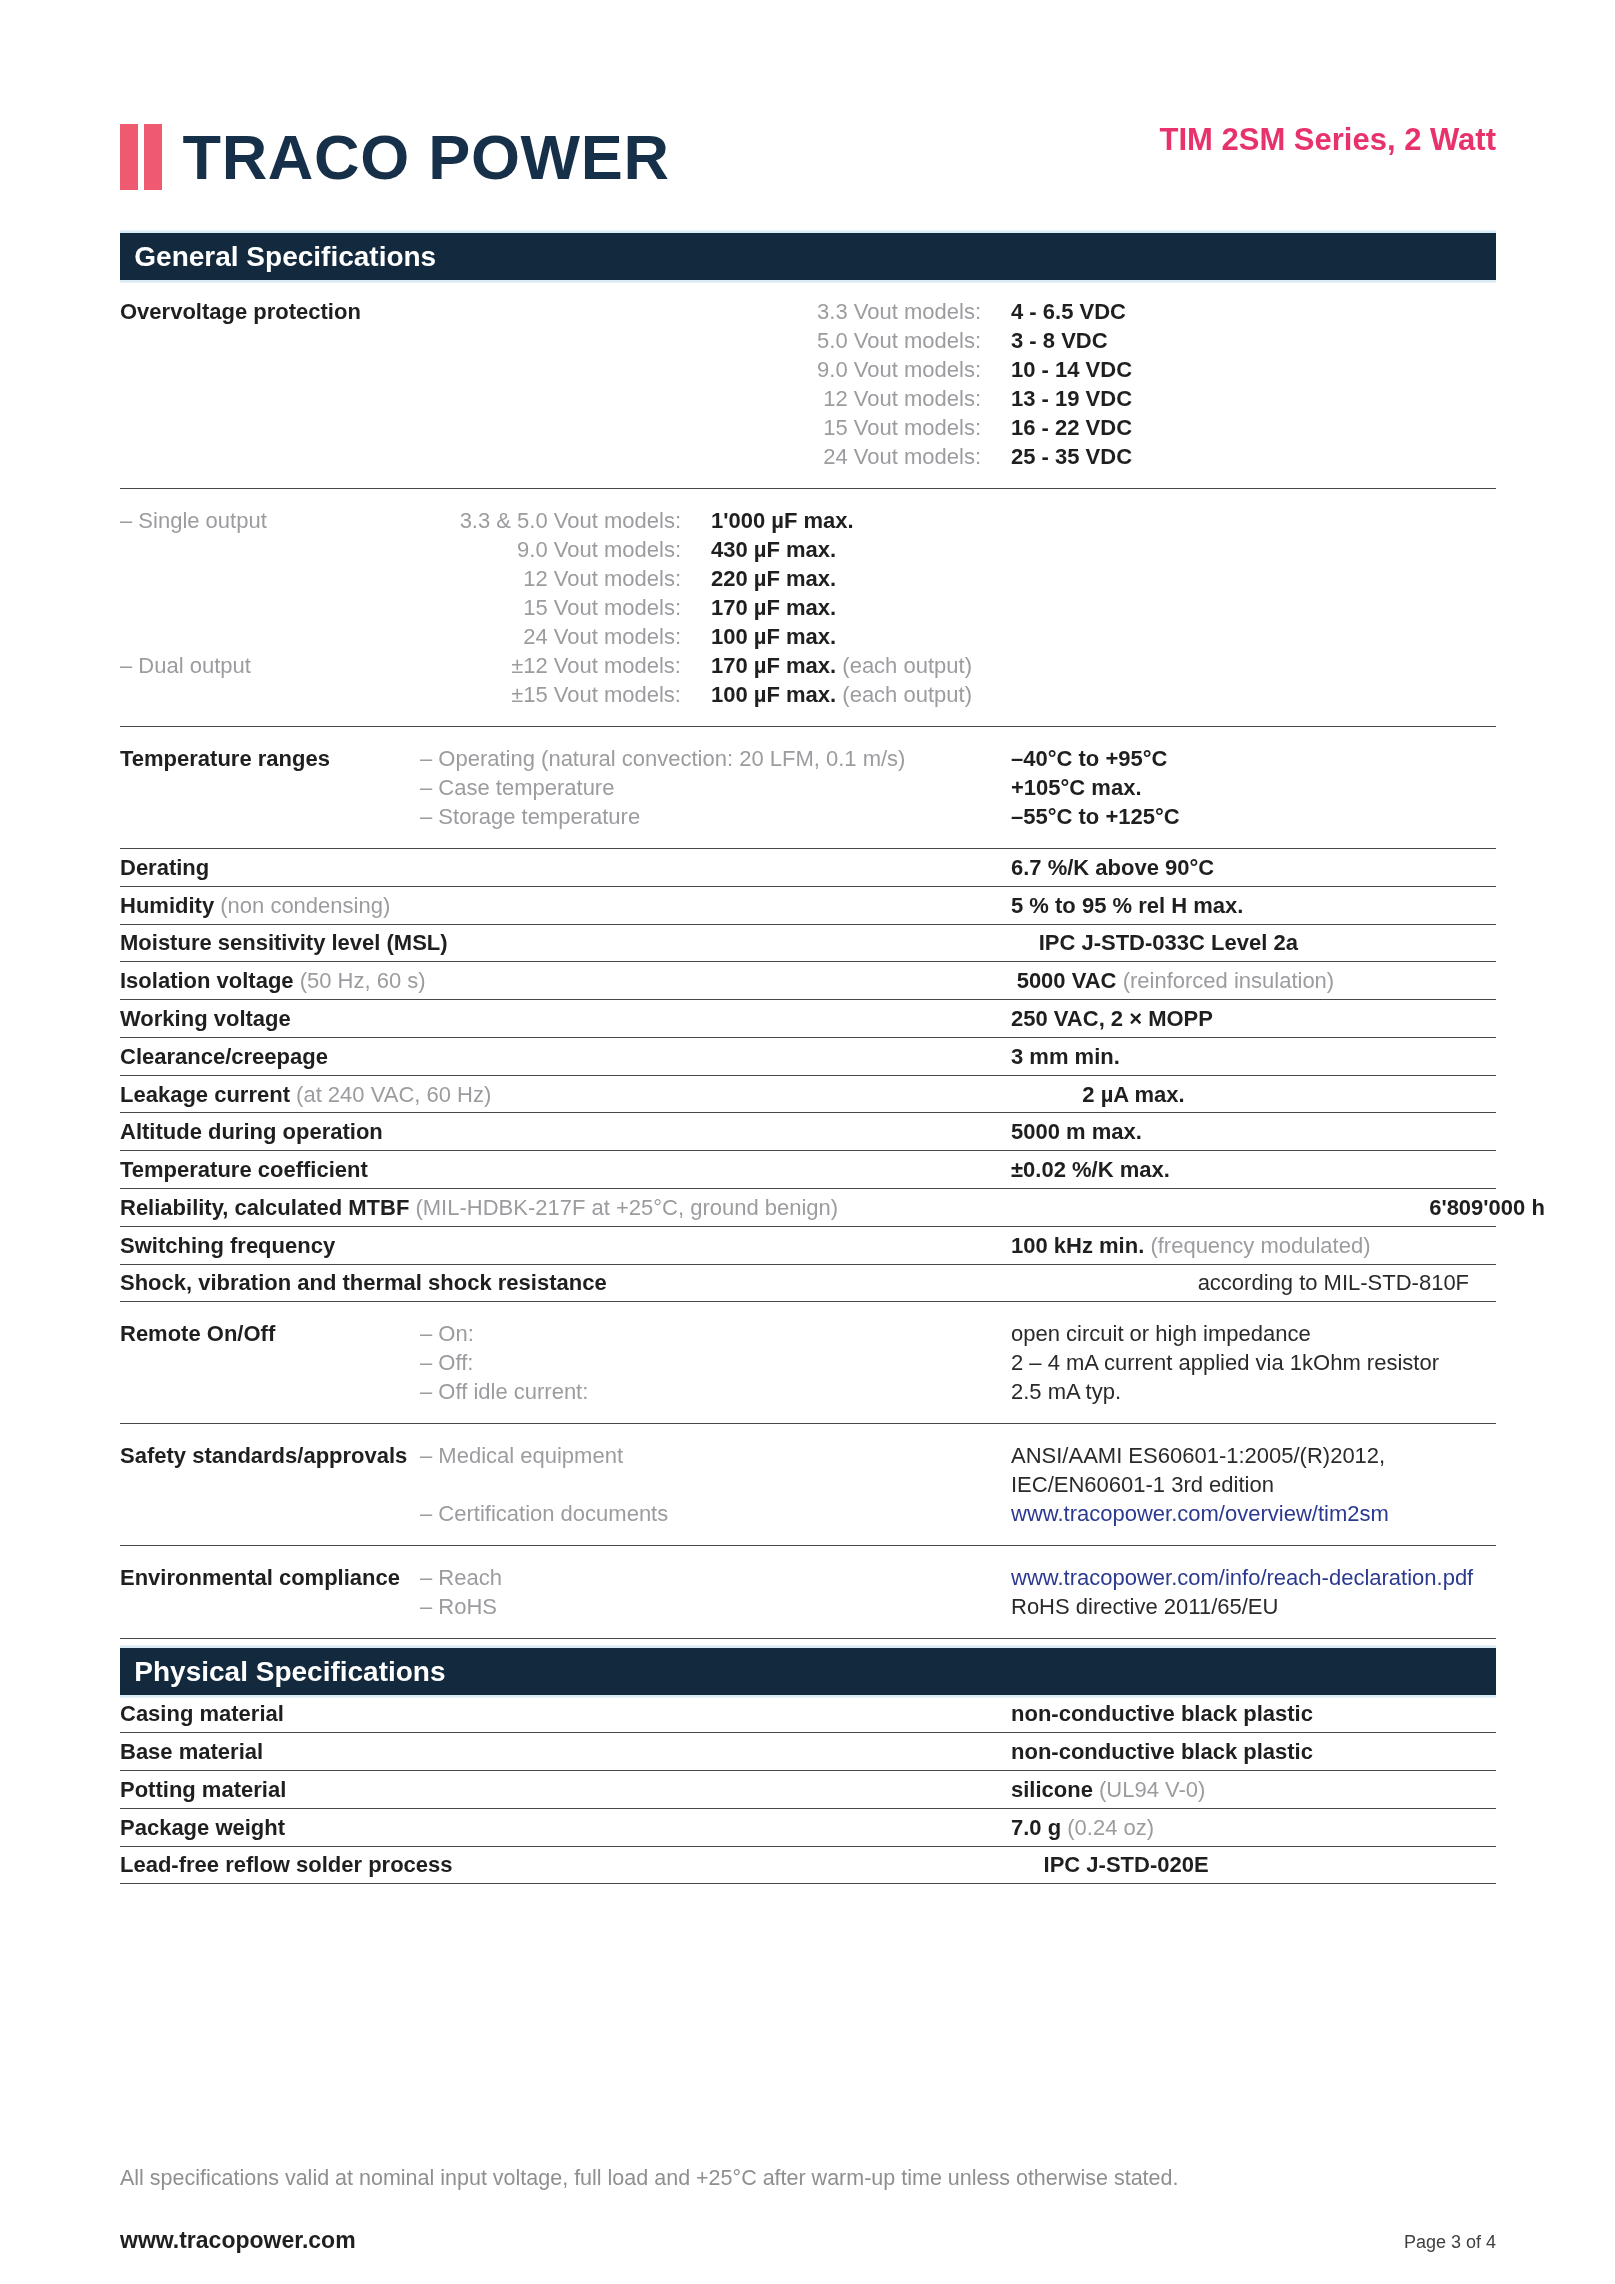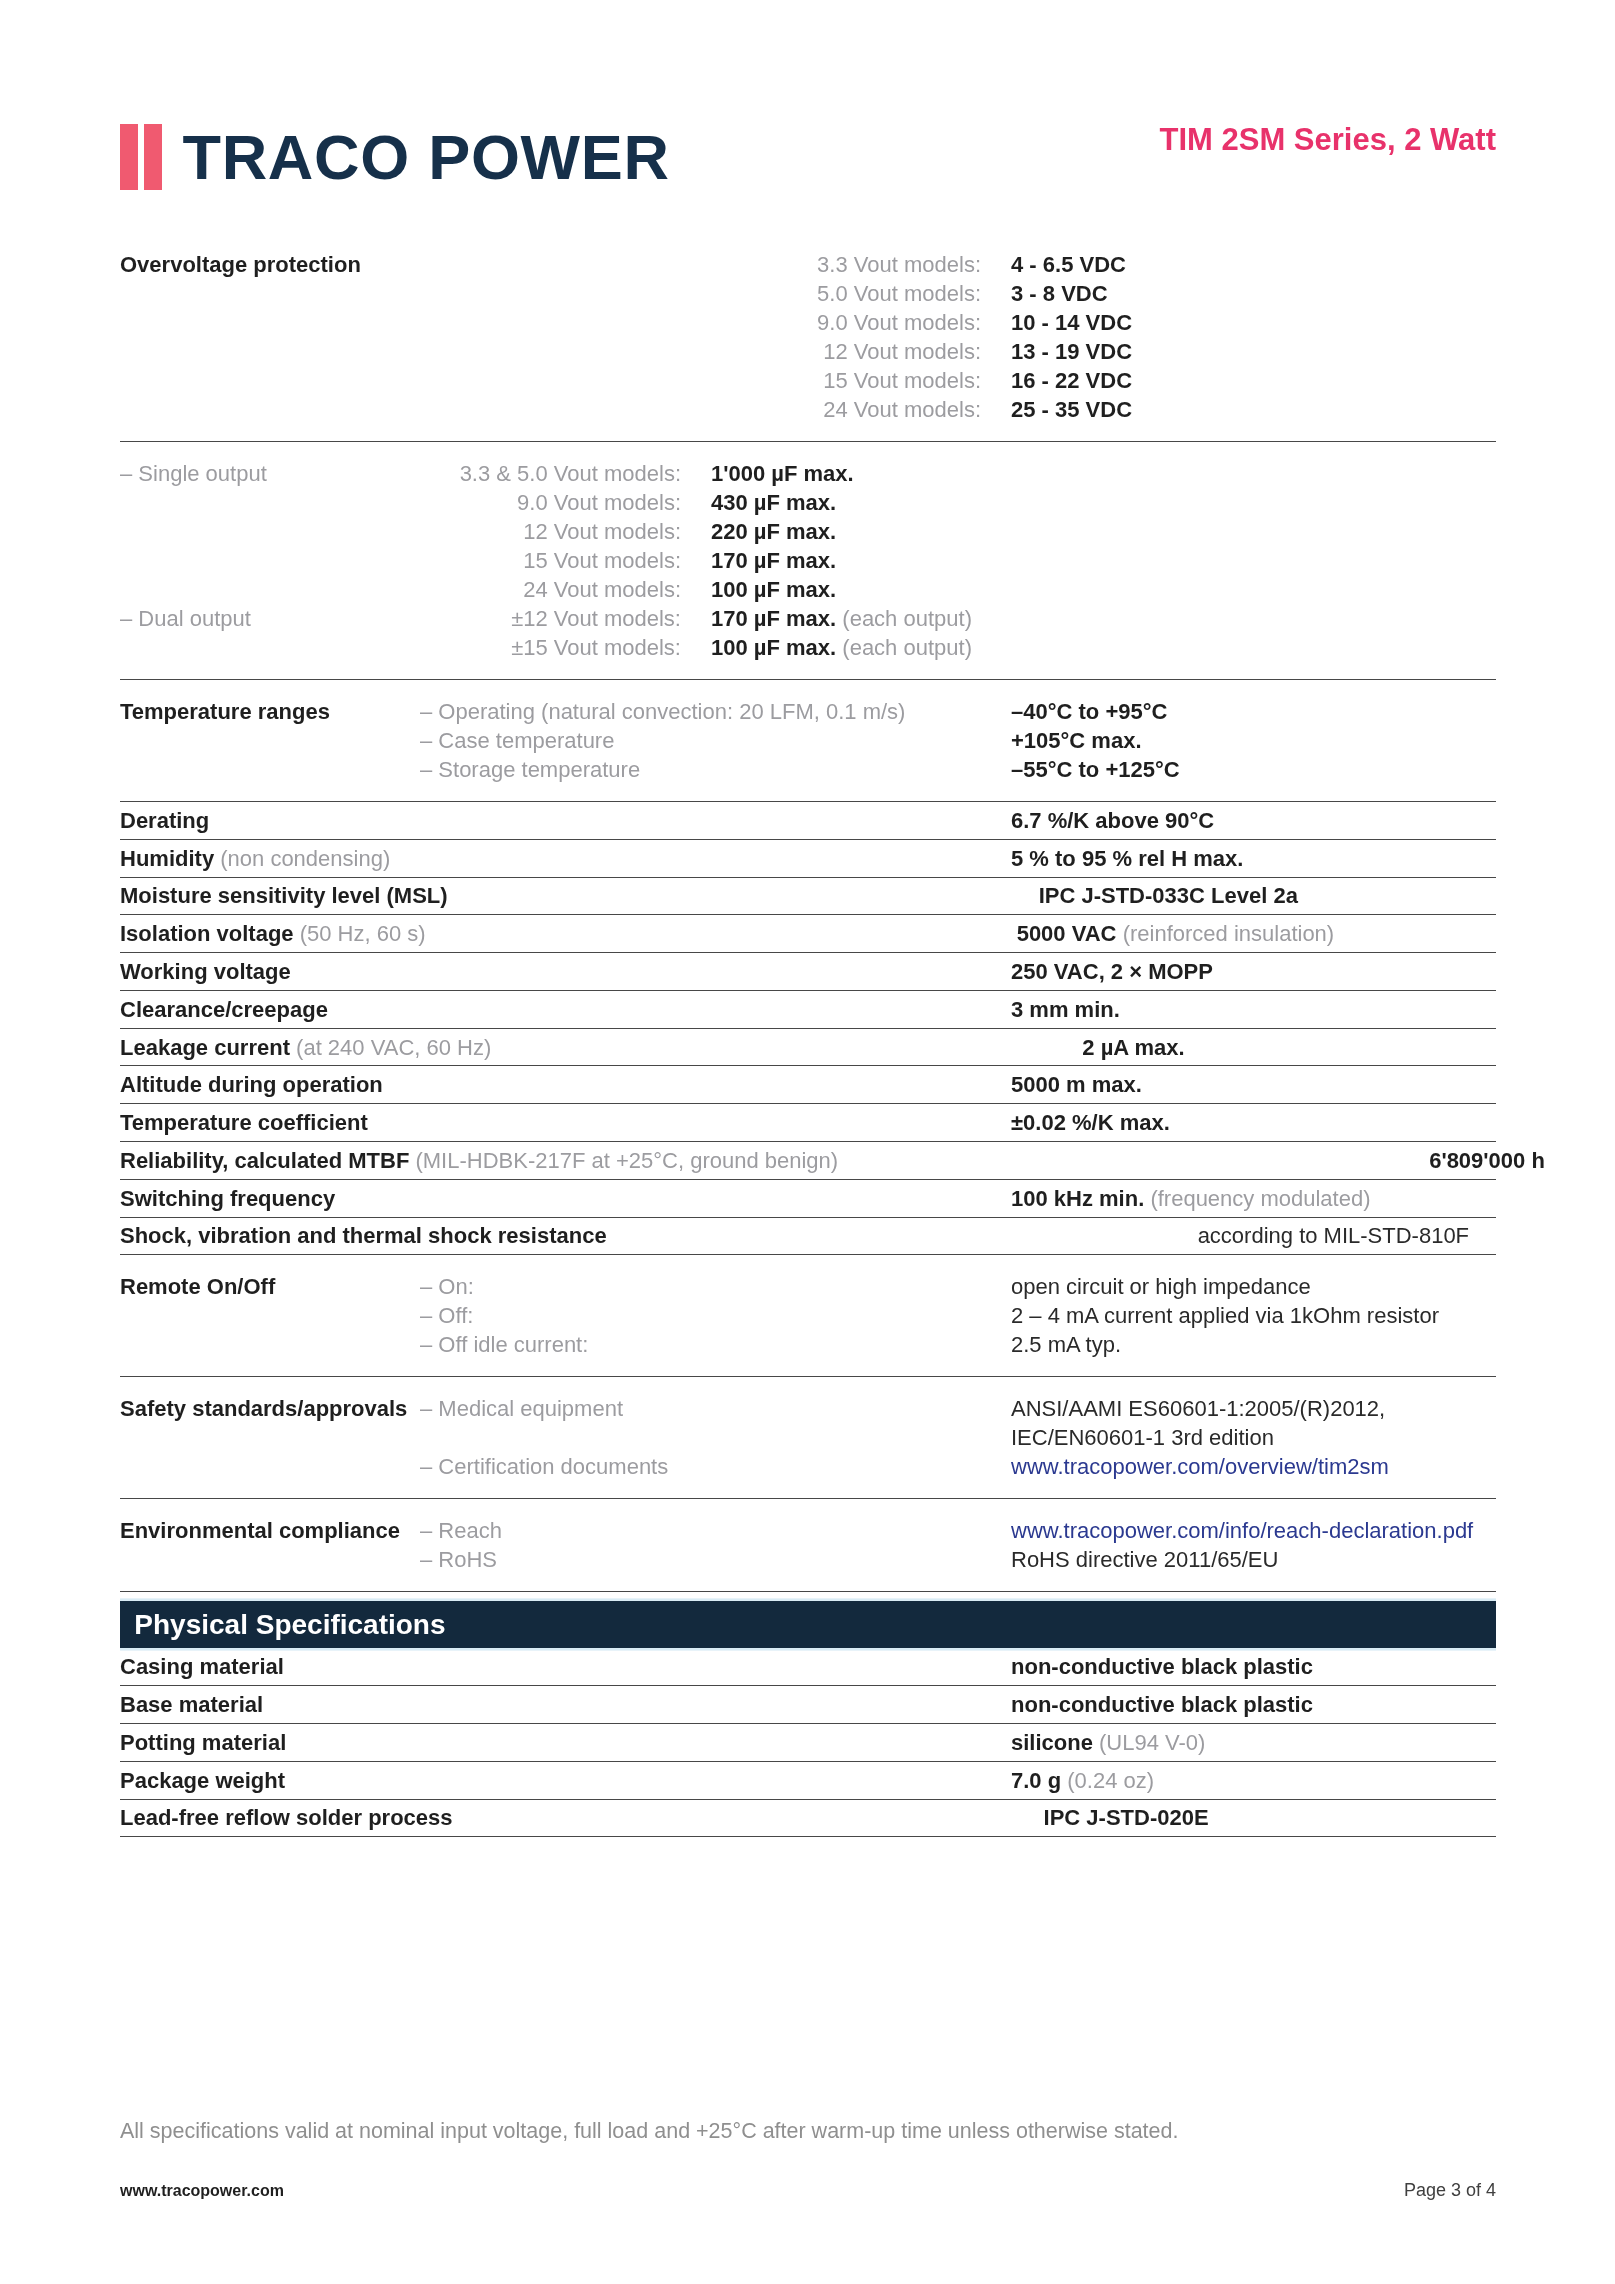--- a/index.html
+++ b/index.html
@@ -40,40 +40,41 @@
 
   .seg-n { color:#1f1f1f; font-weight:700; }
   .seg-b { color:#1f1f1f; font-weight:700; }
   .seg-r { color:#2a2a2a; font-weight:400; }
   .seg-g { color:#9c9ca0; font-weight:400; }
   .seg-l { color:#2b3990; font-weight:400; text-decoration:none; cursor:pointer; }
 
   
   .footer-note { margin-top:280px; font-size:21.5px; color:#8f8f8f; line-height:29px; }
   .footer-bottom { margin-top:34px; display:flex; justify-content:space-between; align-items:baseline; }
-  .footer-site { font-size:16px; font-weight:700; color:#1f1f1f; }
+  .footer-site { font-size:23px; font-weight:700; color:#1f1f1f; }
   .footer-page { font-size:18px; font-weight:400; color:#404040; }
 </style>
 </head>
 <body>
 
 <div class="page">
 
   <div class="page-header">
     <div class="logo">
       <div class="logo-bars">
         <span class="logo-bar"></span>
         <span class="logo-bar"></span>
       </div>
       <span class="logo-text">TRACO POWER</span>
     </div>
     <div class="series-title">TIM 2SM Series, 2 Watt</div>
   </div>
 
   <div class="section section-first">
+    <div class="section-bar">General Specifications</div>
     <div>
         <div class="spec-row multi">
           <div class="cell-name"><span class="seg-n">Overvoltage protection</span></div>
           <div class="cell-lines">
             <div class="line">
               <div class="line-left">
                 <span class="sub seg-g"></span>
                 <span class="model seg-g">3.3 Vout models:</span>
               </div>
               <div class="value"><span class="seg-b">4 - 6.5 VDC</span></div>

